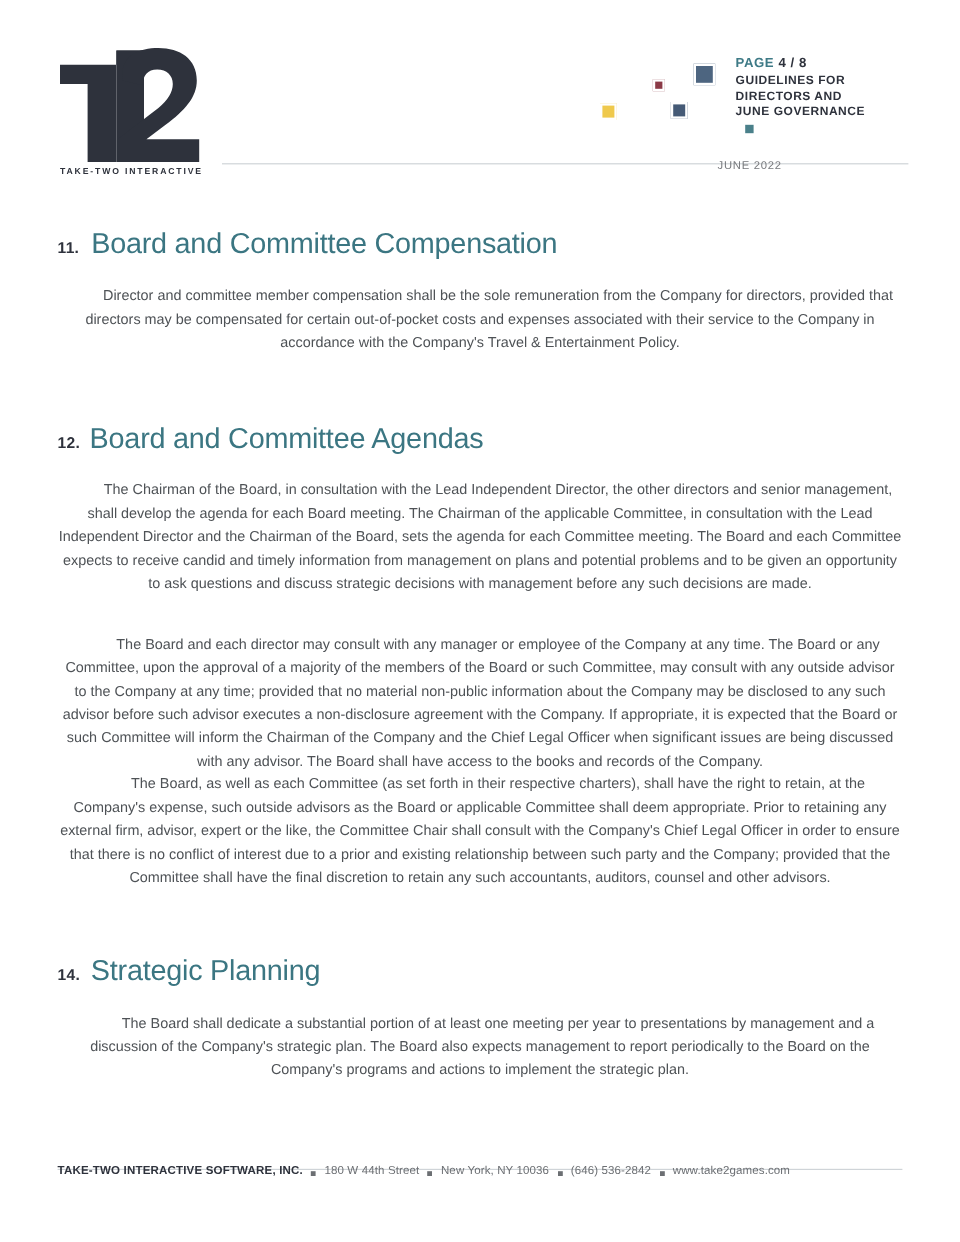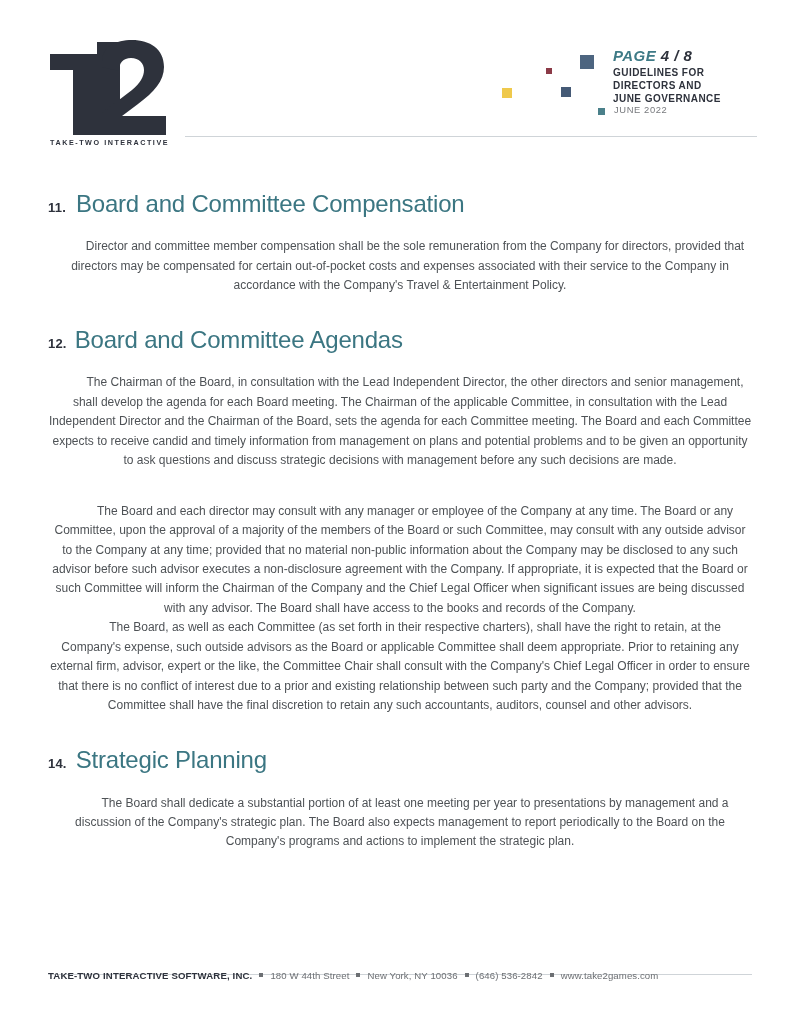--- a/index.html
+++ b/index.html
@@ -72,46 +72,46 @@
 
   
   .header-text {
     position: absolute;
     left: 613px;
     top: 46px;
     line-height: 1.32;
   }
 
   .page-line {
-    font-size: 15px;
+    font-size: 11px;
     font-weight: bold;
     letter-spacing: 0.45px;
     color: #3e7a86;
     white-space: nowrap;
-    font-style: italic;
   }
   .page-line .pagenum {
     color: #2e323c;
   }
 
   .doc-title-line {
     font-size: 10px;
     font-weight: bold;
     letter-spacing: 0.45px;
     color: #2e323c;
     white-space: nowrap;
   }
 
   .date-row {
     position: absolute;
     left: 598px;
     top: 104px;
     display: flex;
-    align-items: flex-end;
-    gap: 9px;
+    align-items: center;
+    gap: 21px;
+    flex-direction: column;
   }
   .date-bullet {
     width: 7px;
     height: 7px;
     background: #4a808a;
     display: block;
   }
   .date-text {
     font-size: 9.4px;
     letter-spacing: 0.6px;
@@ -155,43 +155,43 @@
   .body-p {
     font-size: 12px;
     line-height: 1.62;
     color: #4e5256;
     text-indent: 30px;
     text-align: center;
   }
 
   
   .gap-11-title { margin-left: 10px; }
-  .gap-12-title { margin-left: 8px; }
+  .gap-12-title { margin-left: 8px; margin-top: 26px; }
   .gap-13-title { margin-left: 9px; }
-  .gap-14-title { margin-left: 9px; }
+  .gap-14-title { margin-left: 9px; margin-top: 24px; }
 
   .sp-after-head { margin-top: 19px; }
   .sp-after-para-lg { margin-top: 31px; }
 
   
   .footer-rule {
     position: absolute;
     left: 48px;
     top: 974px;
     width: 704px;
     height: 1px;
     background: #cfd4d8;
   }
 
   .footer {
     position: absolute;
     left: 48px;
     top: 970px;
     display: flex;
-    align-items: center;
+    align-items: flex-end;
     font-size: 9.6px;
     color: #6c6f73;
     letter-spacing: 0.1px;
     white-space: nowrap;
   }
   .footer-company {
     font-weight: bold;
     color: #2e323c;
     letter-spacing: 0.15px;
   }

